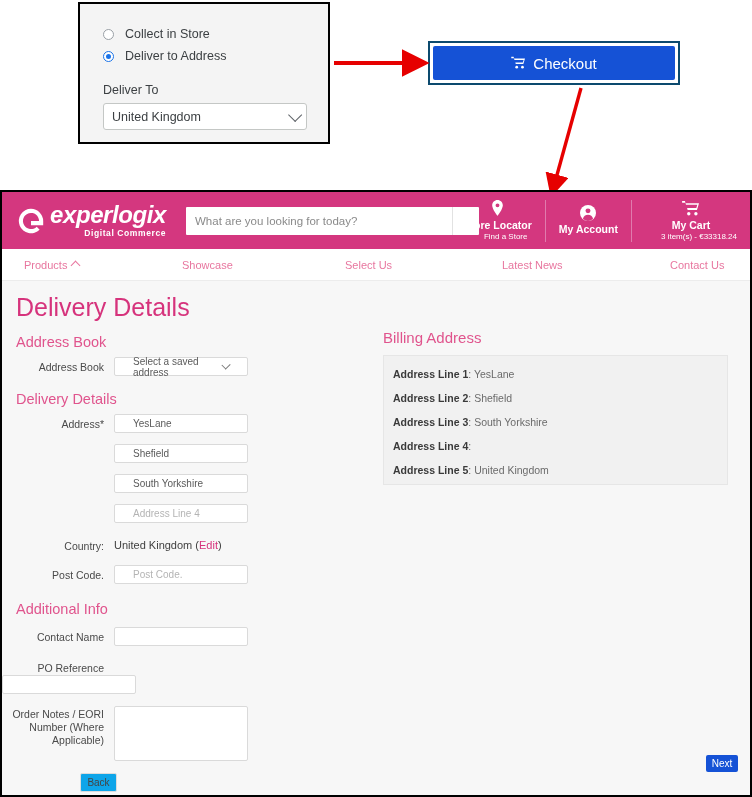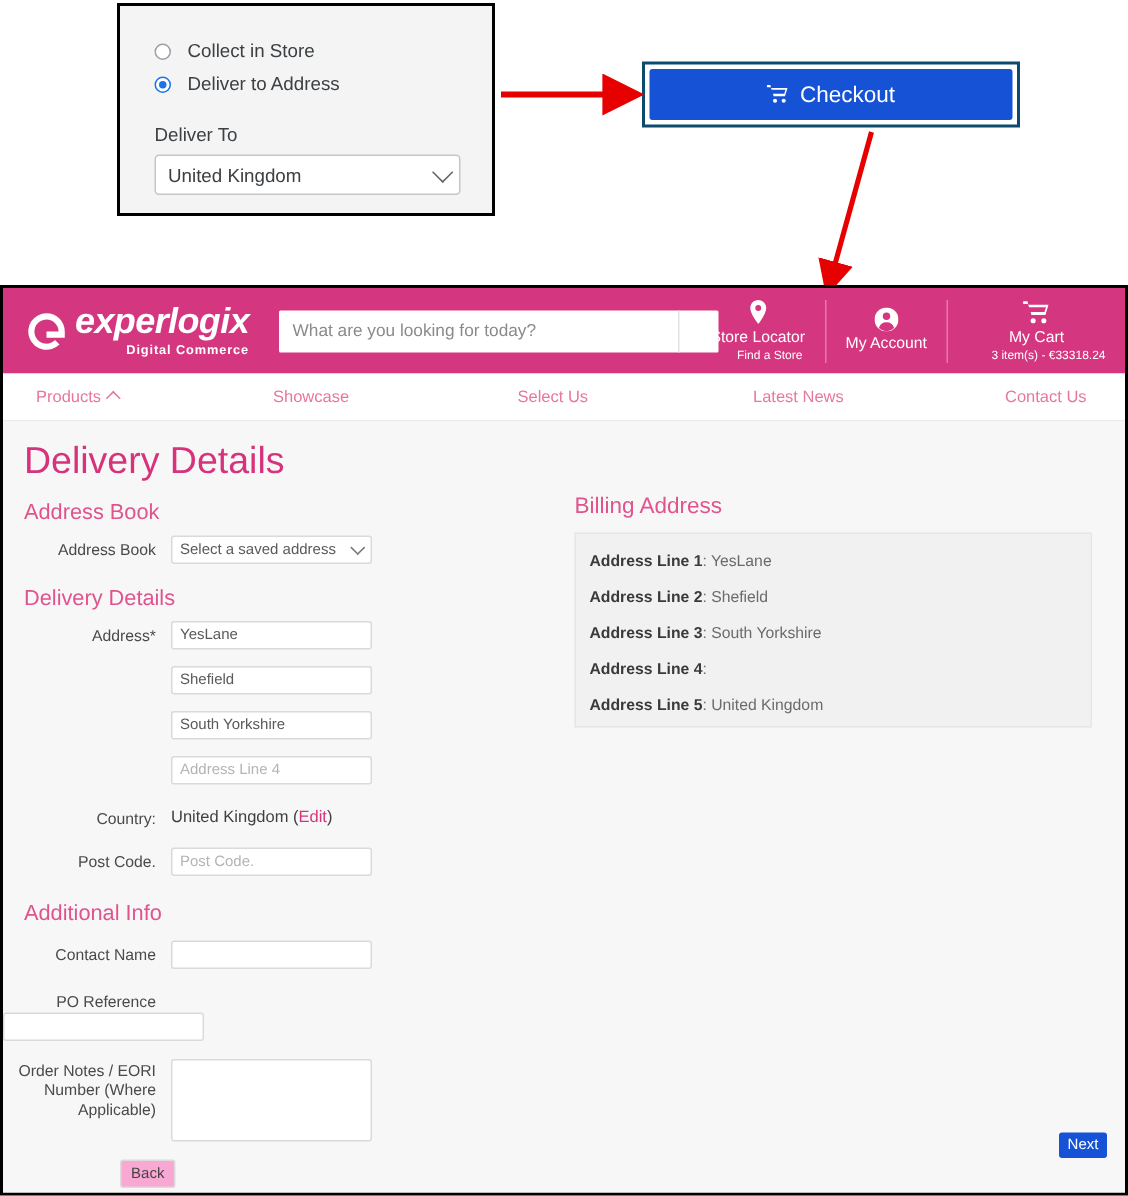--- a/index.html
+++ b/index.html
@@ -208,21 +208,21 @@
     flex-direction: column;
     align-items: center;
     justify-content: center;
     color: #ffffff;
     border-left: 1px solid #e07bad;
   }
   .hdr-item:first-child { border-left: none; }
   .hdr-icon { height: 17px; display: flex; align-items: center; }
   .hdr-title {
     font-size: 10.5px;
-    font-weight: normal;
+    font-weight: bold;
     margin-top: 2px;
     white-space: nowrap;
   }
   .hdr-sub {
     font-size: 8px;
     margin-top: 1.5px;
     white-space: nowrap;
     padding-left: 16px;
   }
 
@@ -291,21 +291,21 @@
     box-sizing: border-box;
   }
   .ctrl {
     width: 134px;
     height: 19px;
     border: 1px solid #dadada;
     background: #ffffff;
     box-sizing: border-box;
     font-size: 10px;
     color: #5a5a5a;
-    padding: 0 5px;
+    padding: 0 18px;
     display: flex;
     align-items: center;
     border-radius: 2px;
   }
   .ctrl.placeholder { color: #b4b4b4; }
   .ctrl.select {
     justify-content: space-between;
     width: 134px;
   }
   .sel-chev {
@@ -343,21 +343,21 @@
     margin-bottom: 12px;
   }
   .billing-line b { color: #3a3a3a; }
 
   
   .back-btn {
     margin-left: 78px;
     margin-top: 12px;
     width: 35px;
     height: 17px;
-    background: #f9a8d4;
+    background: #0ea5e9;
     border: 1px solid #dcdcdc;
     border-radius: 2px;
     font-size: 10px;
     color: #444;
     display: flex;
     align-items: center;
     justify-content: center;
   }
   .next-btn {
     position: absolute;

